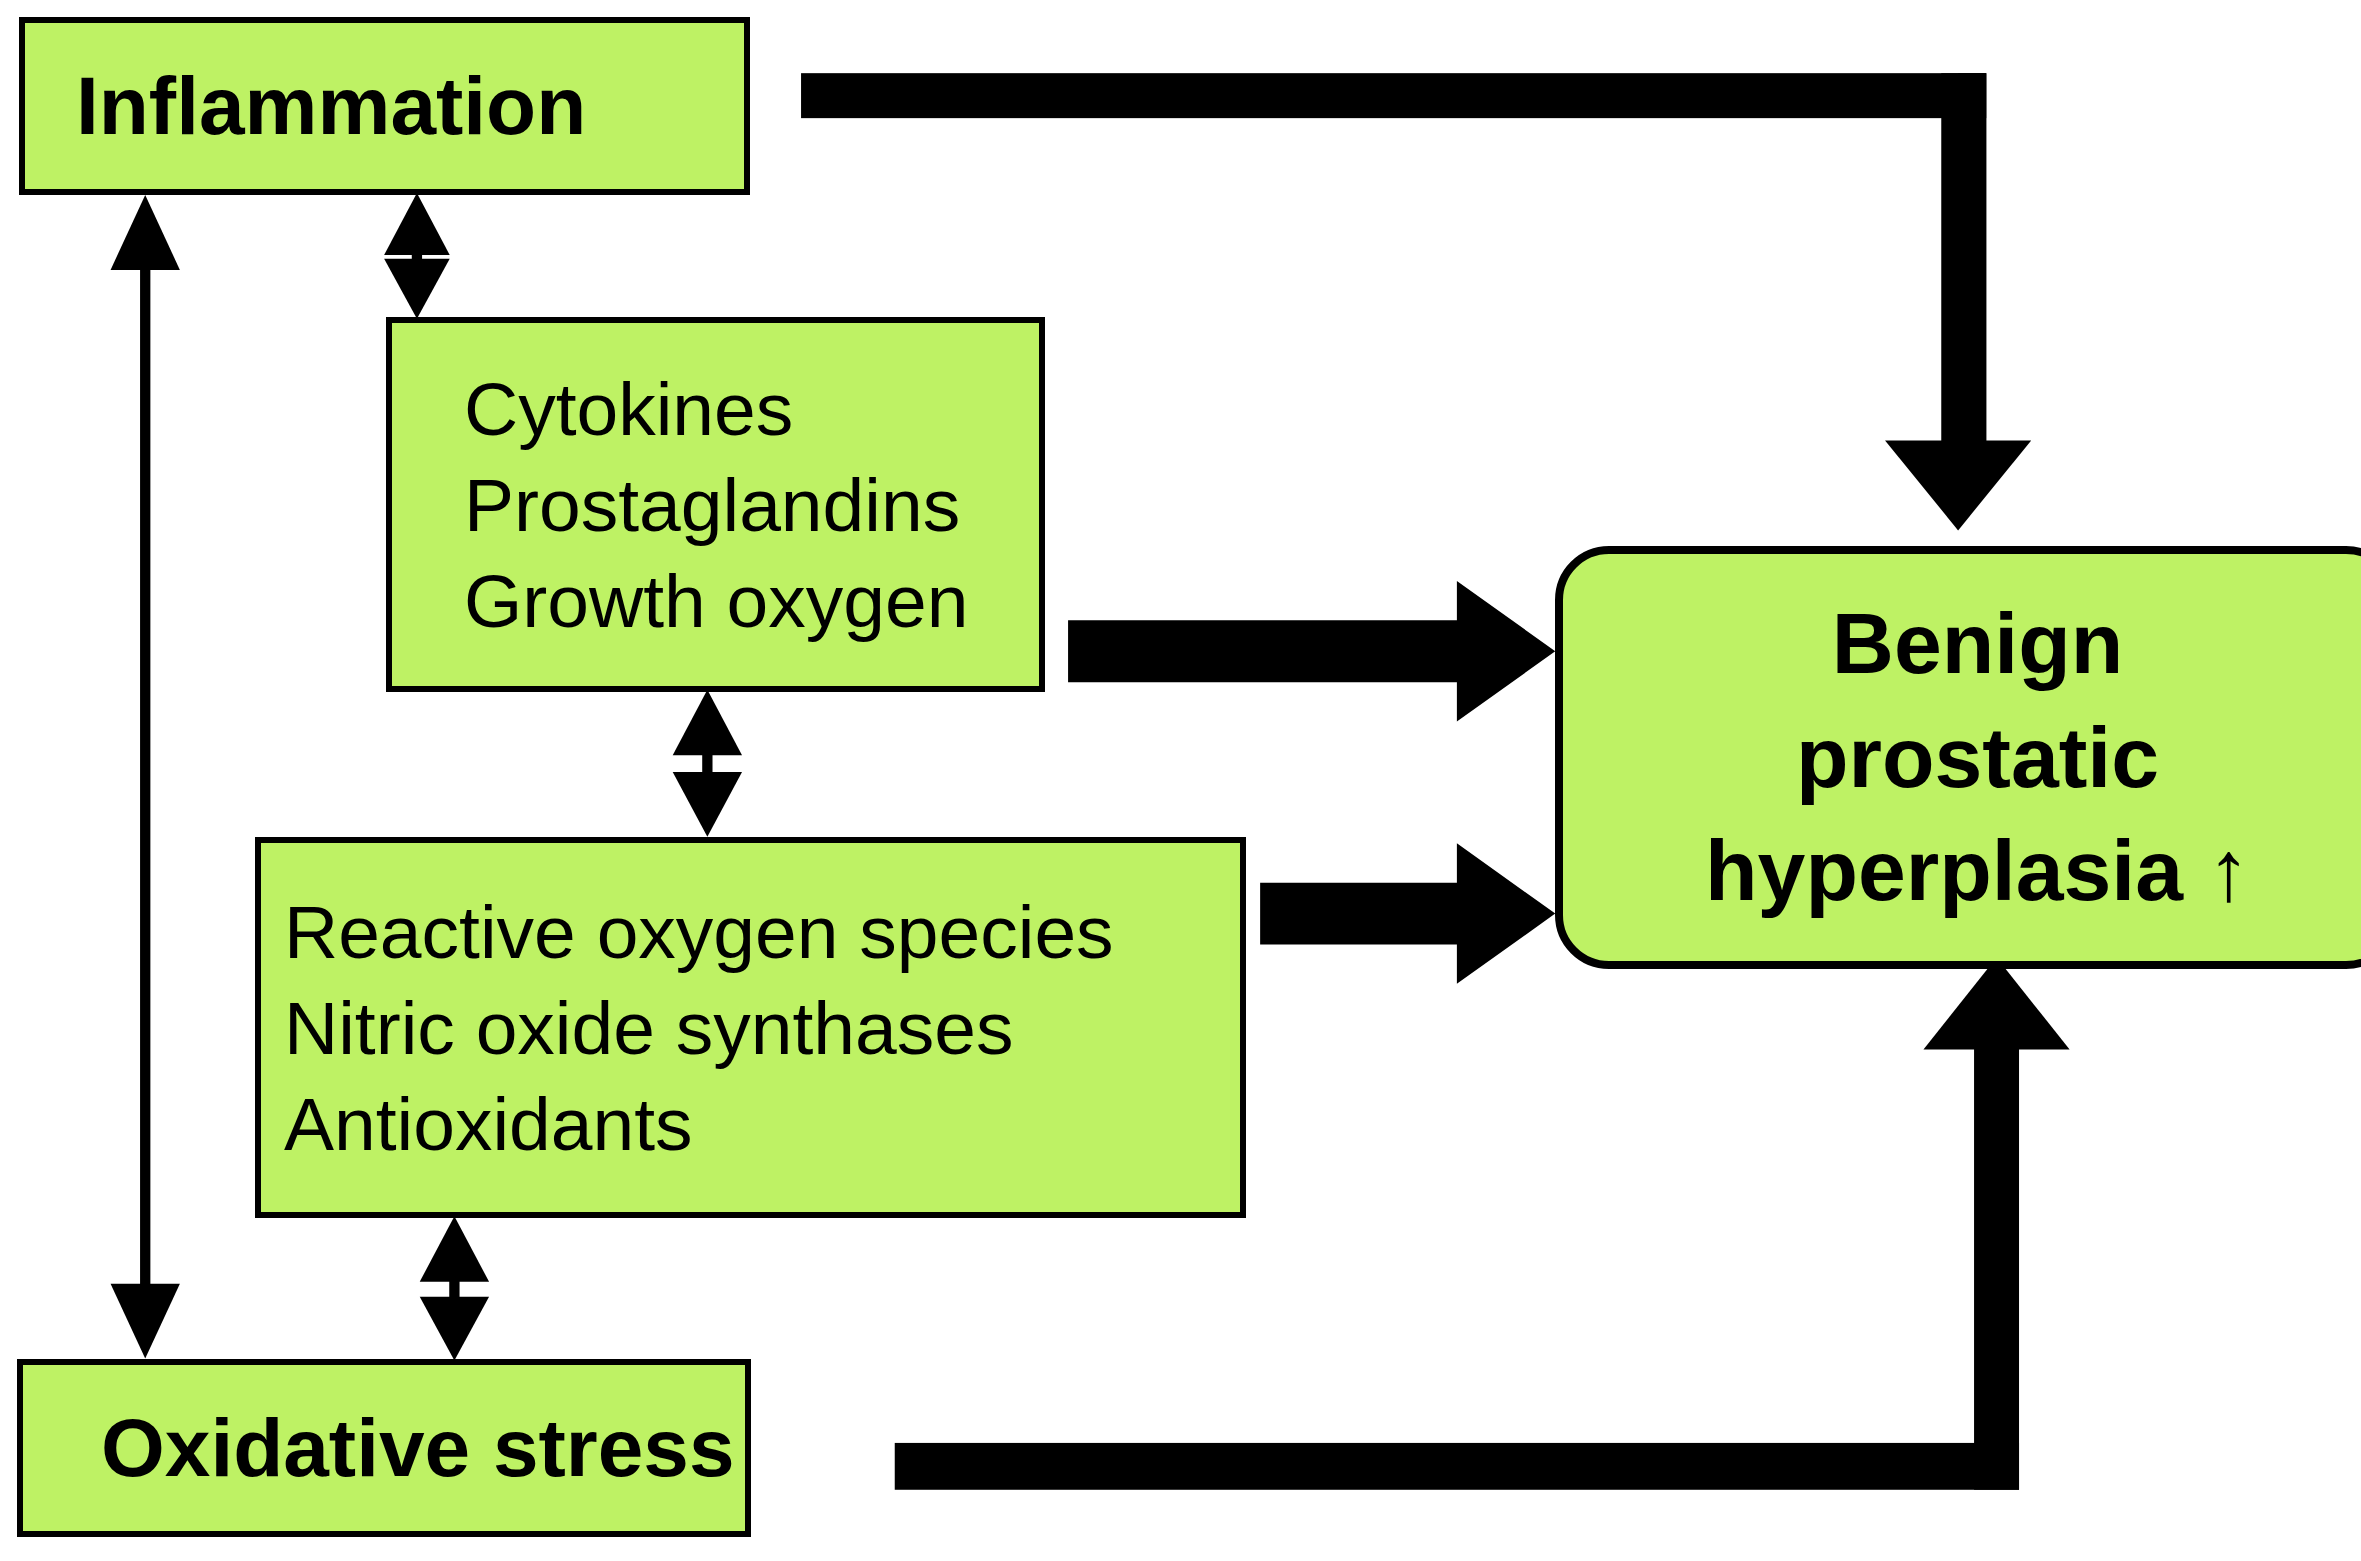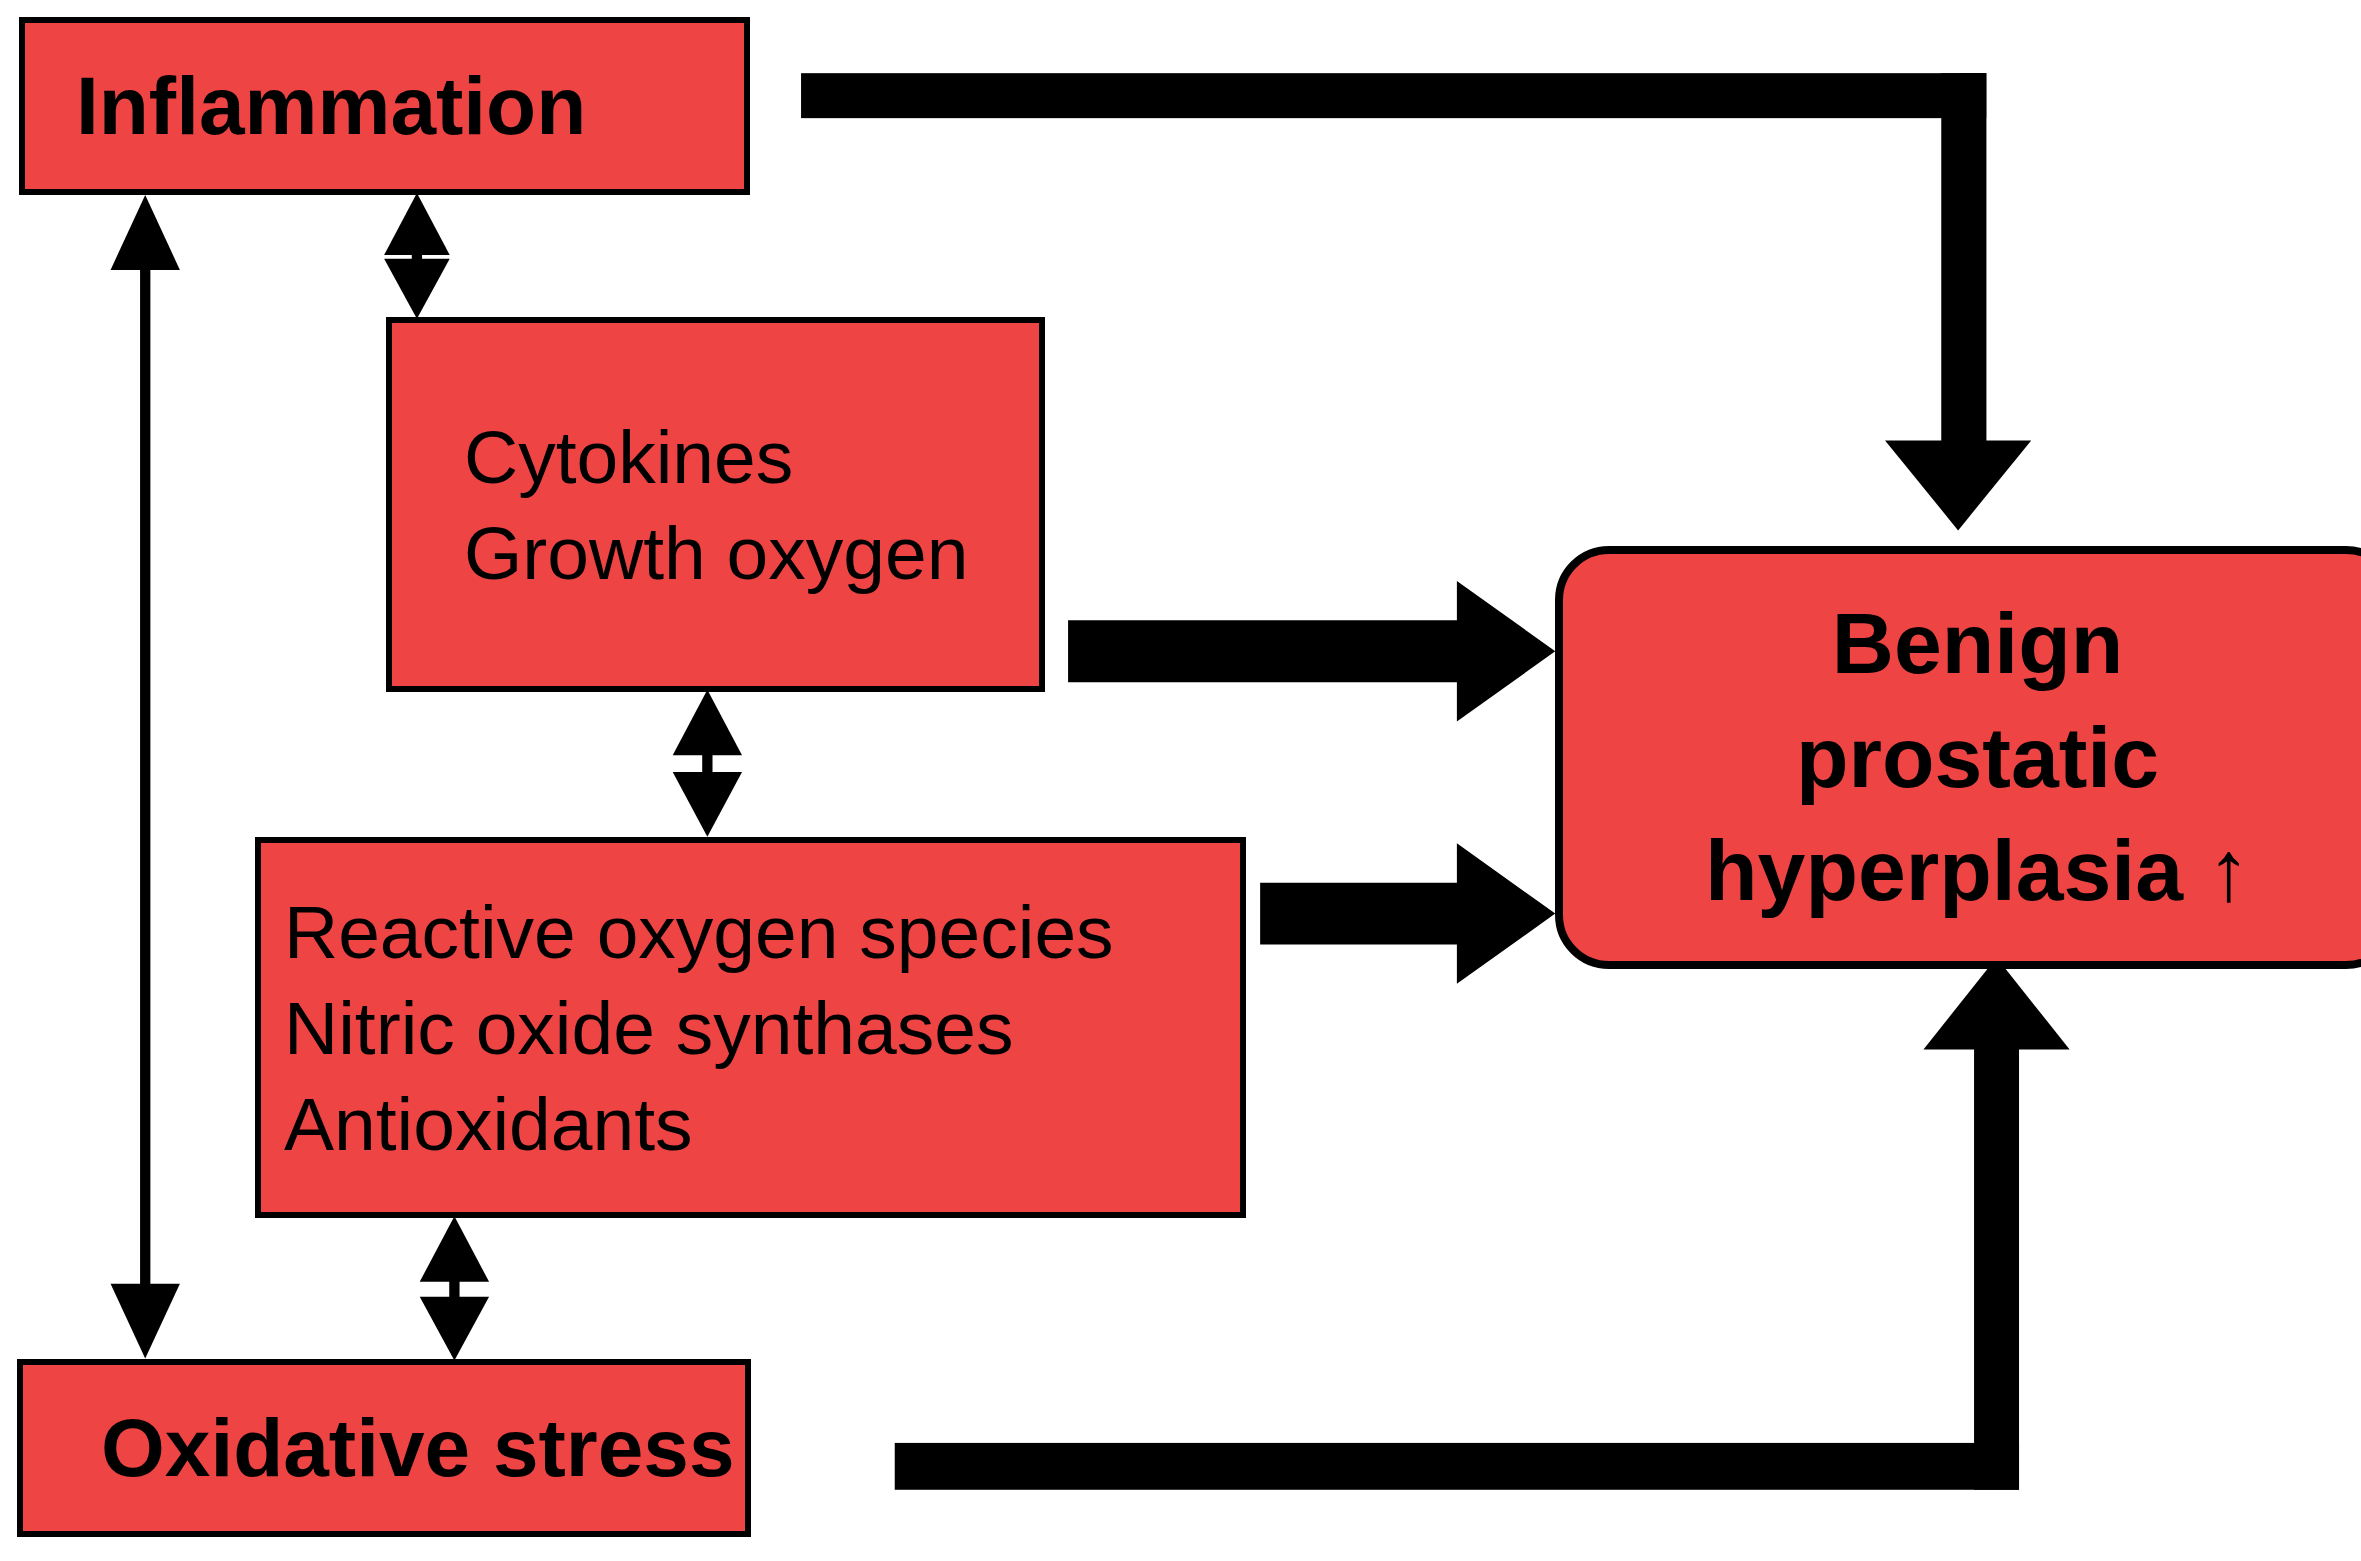--- a/index.html
+++ b/index.html
@@ -20,21 +20,21 @@
   svg.layer {
     position: absolute;
     left: 0;
     top: 0;
     width: 2361px;
     height: 1562px;
   }
   .node-box {
     position: absolute;
     box-sizing: border-box;
-    background: #ef4444;
+    background: #bef264;
     border: 6.6px solid #000000;
     display: flex;
     flex-direction: column;
     justify-content: center;
   }
   .node-rounded {
     border-radius: 54px;
     border-width: 8.4px;
   }
   .title-text {
@@ -117,20 +117,21 @@
     </g>
 
   </svg>
 
   <div class="node-box" id="box-inflammation">
     <span class="title-text">Inflammation</span>
   </div>
 
   <div class="node-box" id="box-cytokines">
     <span class="list-text">Cytokines</span>
+    <span class="list-text">Prostaglandins</span>
     <span class="list-text">Growth oxygen</span>
   </div>
 
   <div class="node-box" id="box-ros">
     <span class="list-text">Reactive oxygen species</span>
     <span class="list-text">Nitric oxide synthases</span>
     <span class="list-text">Antioxidants</span>
   </div>
 
   <div class="node-box" id="box-oxidative">

